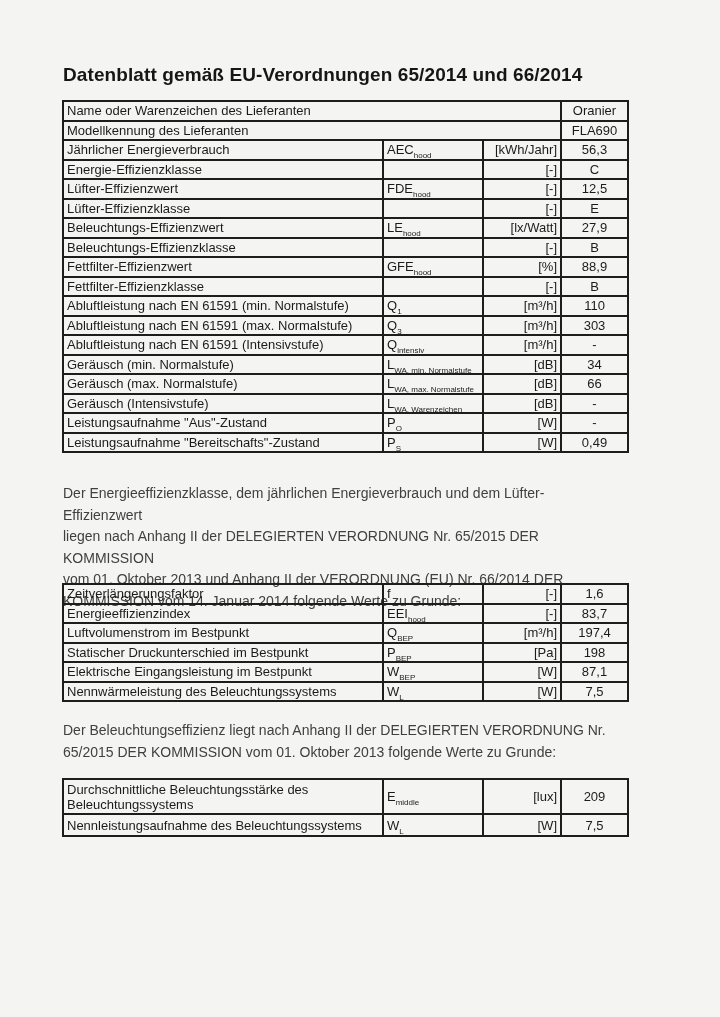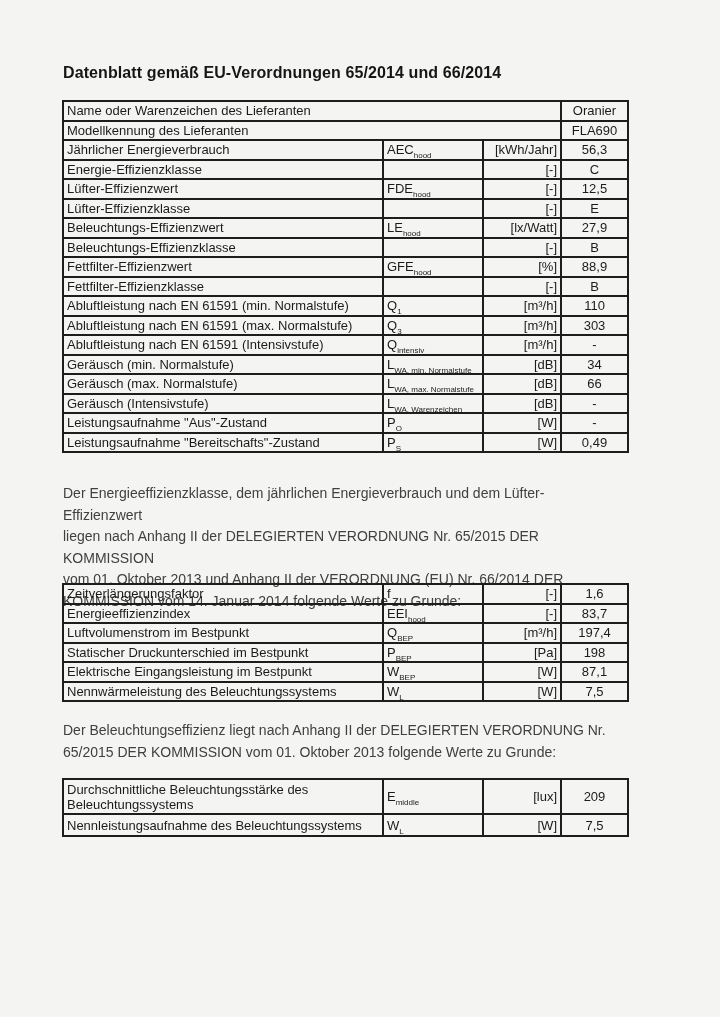--- a/index.html
+++ b/index.html
@@ -7,21 +7,21 @@
     width:720px;height:1017px;
     background:#f4f4f2;
     font-family:"Liberation Sans", sans-serif;
     color:#1b1b1b;
     position:relative;
     overflow:hidden;
   }
   .page{position:absolute;inset:0;}
   .doc-title{
     position:absolute;left:63px;top:64px;
-    font-size:16px;font-weight:bold;color:#161616;
+    font-size:19px;font-weight:bold;color:#161616;
     letter-spacing:0.1px;
   }
   .datasheet{
     position:absolute;left:62px;
     border-collapse:collapse;
     table-layout:fixed;
     width:565px;
     font-size:13px;
     color:#1b1b1b;
   }

